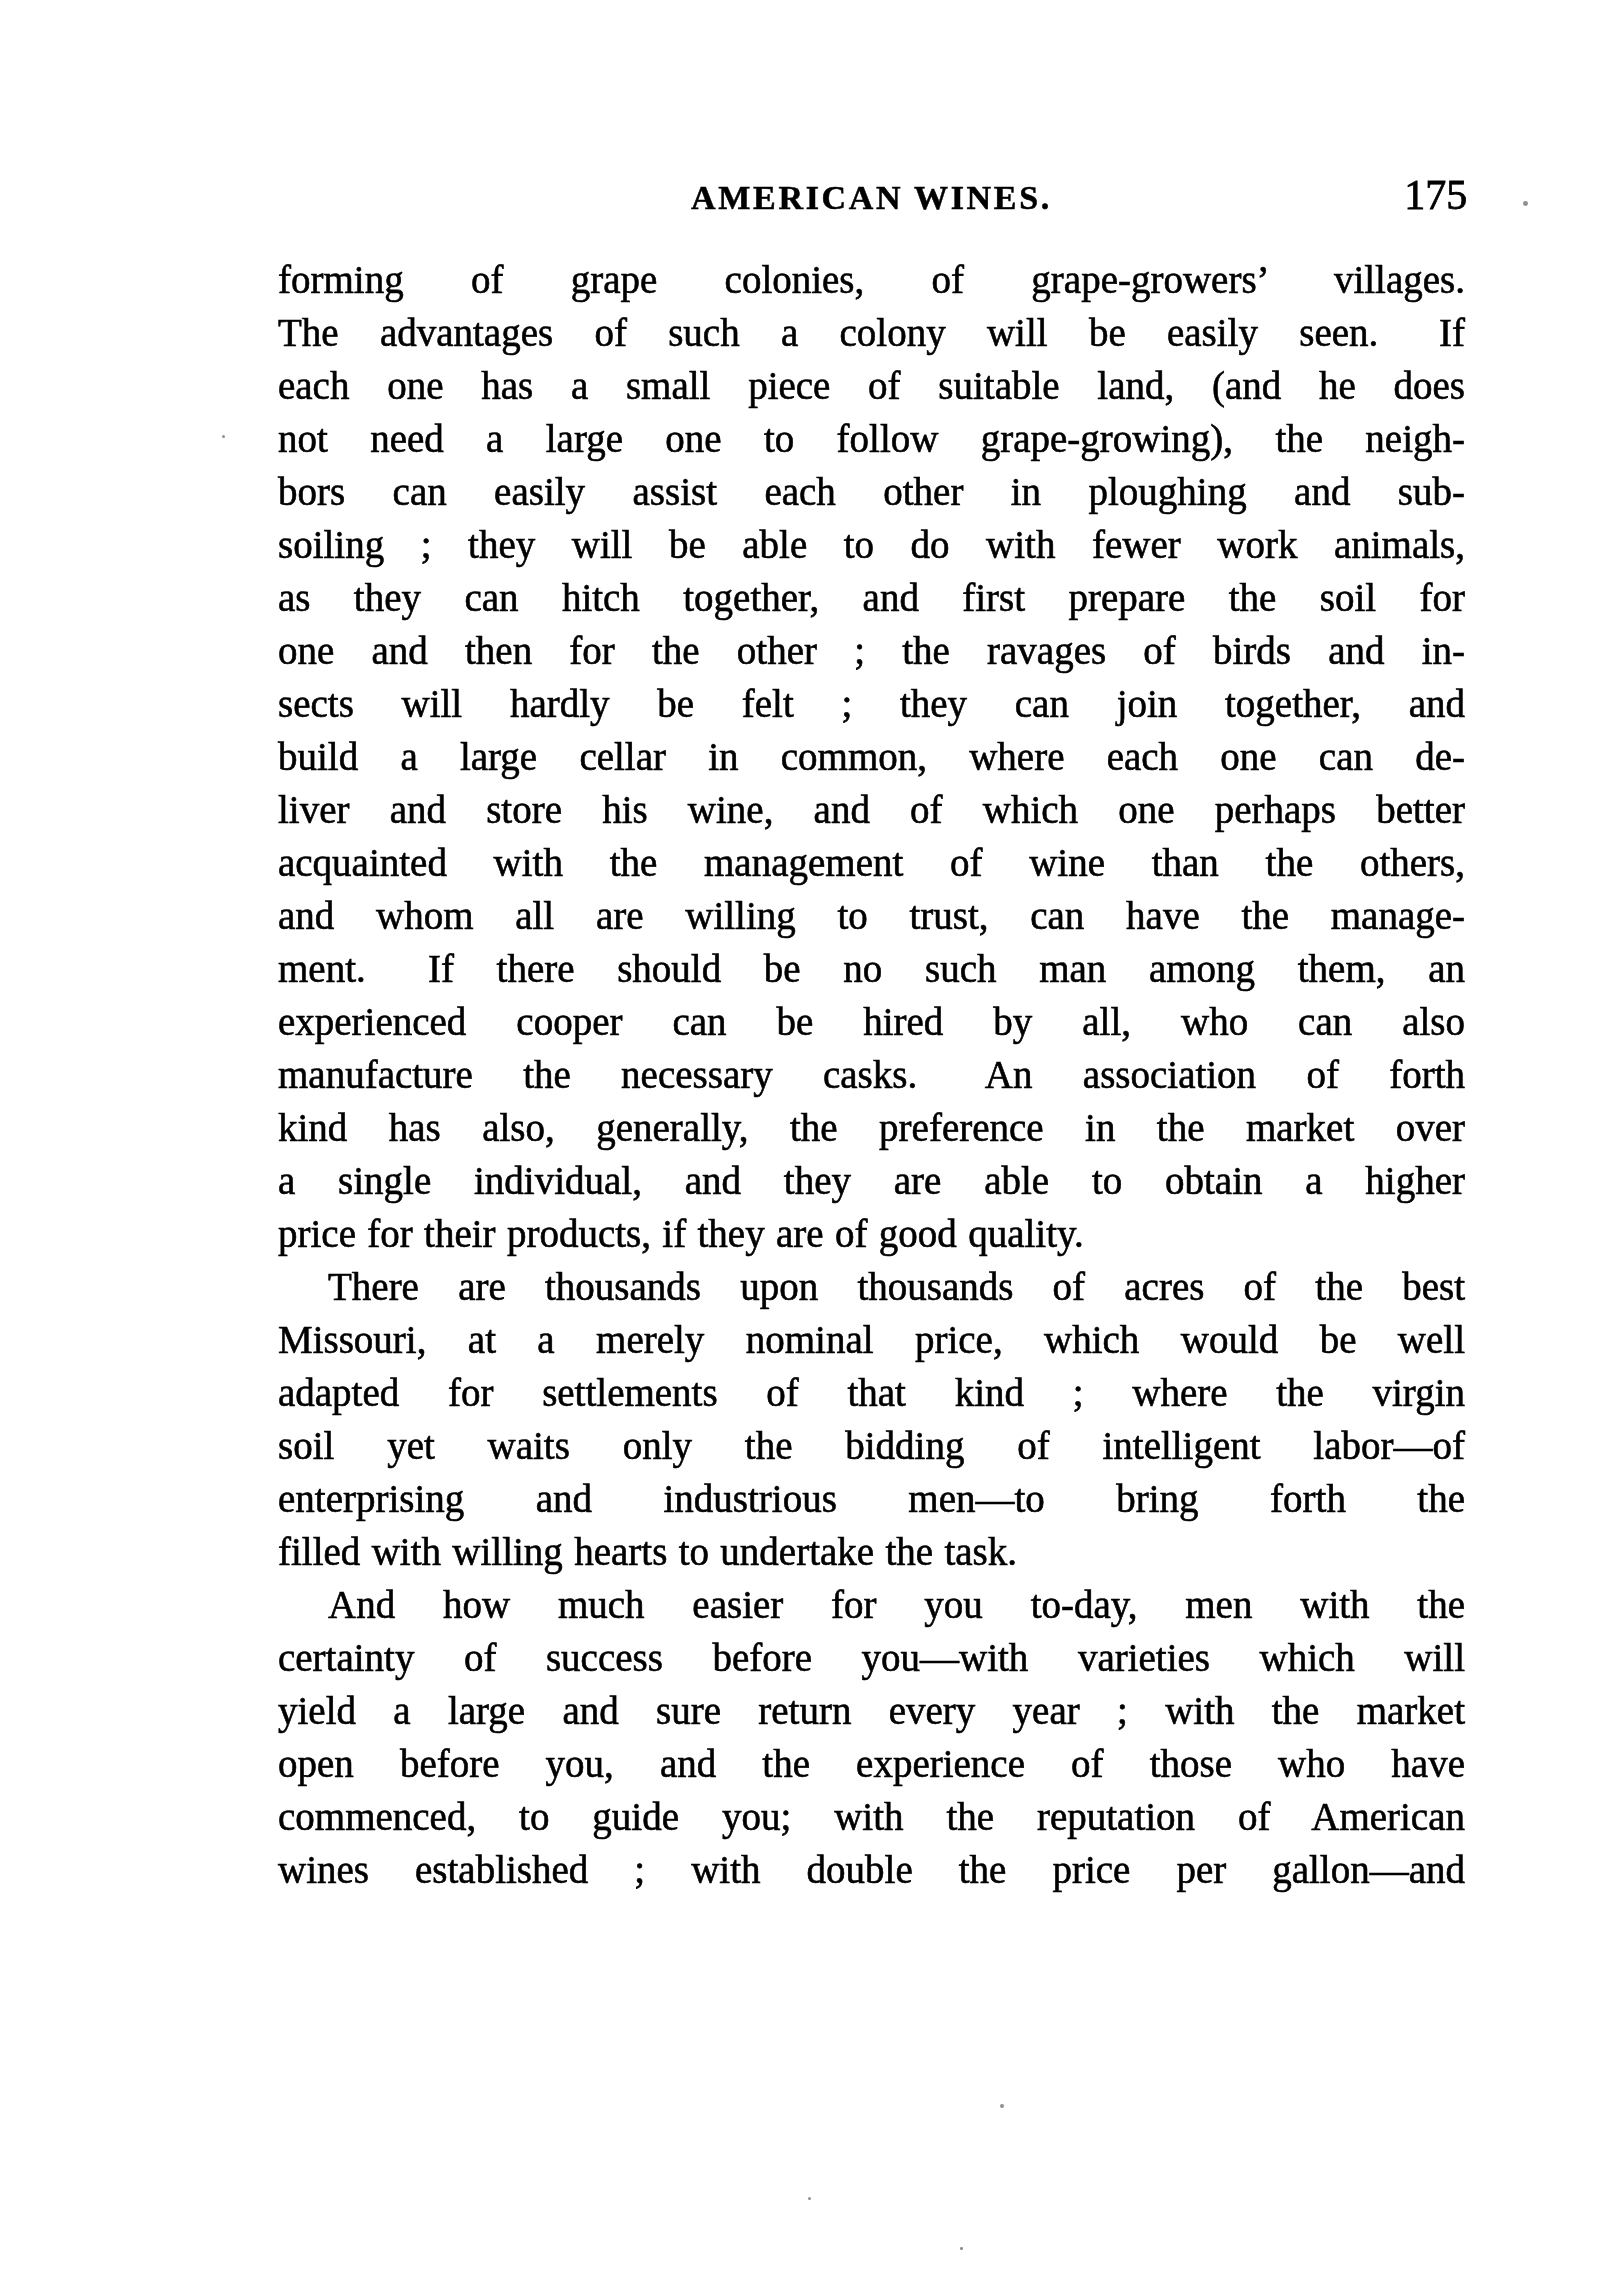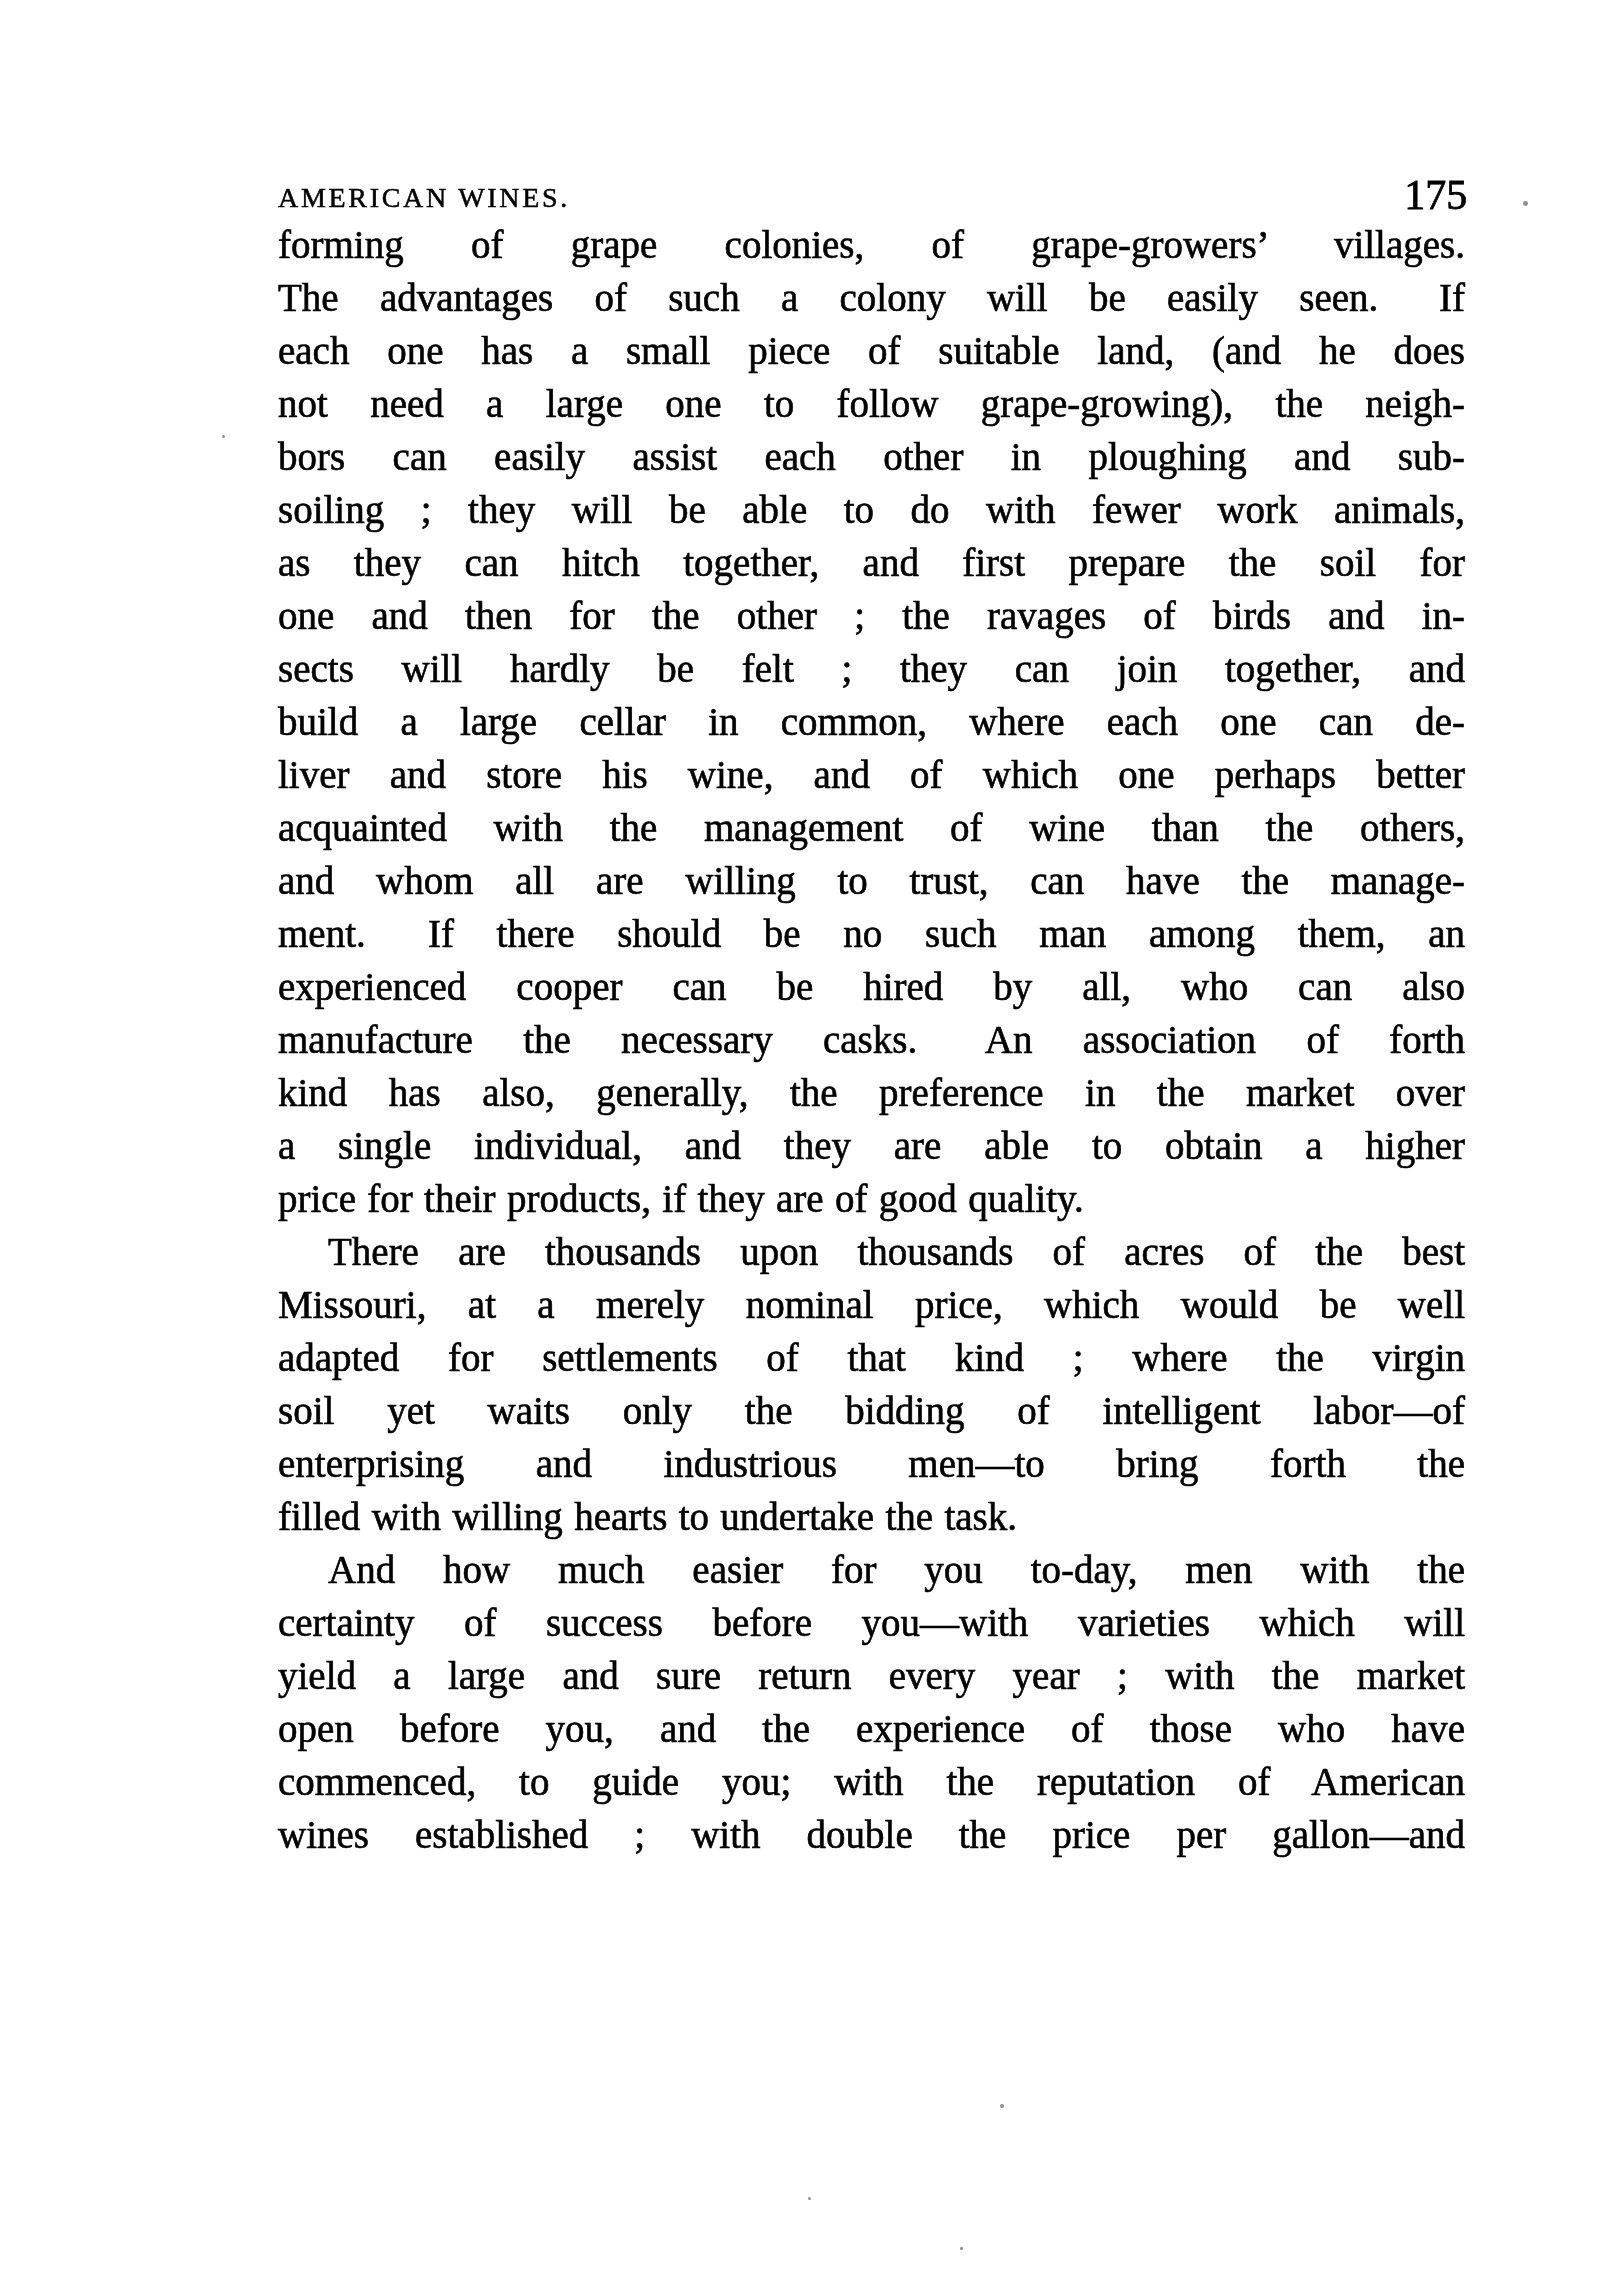--- a/index.html
+++ b/index.html
@@ -14,34 +14,36 @@
     position: absolute; inset: 0;
     background: #ffffff; overflow: hidden;
   }
   .content {
     position: absolute;
     left: 278px; top: 178px; width: 1187px;
   }
   .header { position: relative; height: 40px; }
   .running-title {
     display: block;
-    font-weight: normal;
-    font-size: 28px;
+    text-align: center;
+    font-weight: bold;
+    font-size: 34px;
     line-height: 40px;
     letter-spacing: 2.7px;
     -webkit-text-stroke: 0.5px currentColor;
   }
   .pageno {
     position: absolute;
     right: -2.2px; top: -7.6px;
     font-size: 42px;
     line-height: 50px;
     -webkit-text-stroke: 0.8px currentColor;
   }
   .text-block {
+    margin-top: 35px;
     font-size: 39px;
     line-height: 53px;
     word-spacing: 1.6px;
     -webkit-text-stroke: 0.6px currentColor;
   }
   .line {
     text-align: justify;
     text-align-last: justify;
     text-justify: inter-word;
   }

